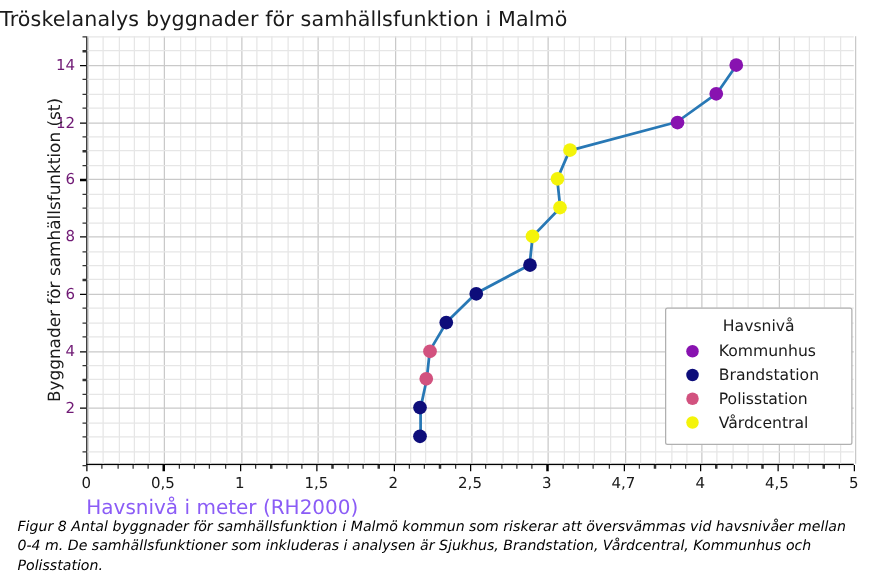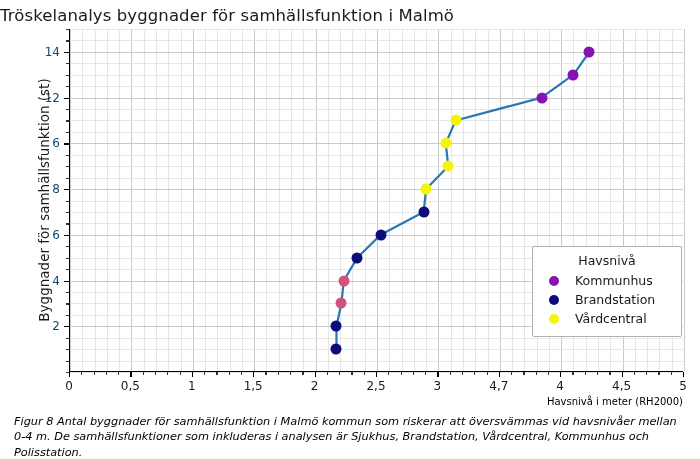--- a/index.html
+++ b/index.html
@@ -79,34 +79,34 @@
     height: 1.2px;
     width: 5px;
     background: #000;
     left: 64px;
   }
   .ytick.minor { width: 3px; left: 66px; background: #333; }
   .yticklabel {
     position: absolute;
     right: 640px;
     font-size: 12px;
-    color: #0c4a6e;
+    color: #701a75;
     transform: translateY(-50%);
     white-space: nowrap;
     text-align: right;
     width: 40px;
   }
   .xlabel {
     position: absolute;
     left: 69px;
     width: 614px;
     top: 396px;
-    text-align: right;
-    font-size: 10px;
-    color: #000000;
+    text-align: left;
+    font-size: 16px;
+    color: #8b5cf6;
   }
   .ylabel {
     position: absolute;
     left: -116px;
     top: 192px;
     width: 320px;
     text-align: center;
     font-size: 13.5px;
     color: #1a1a1a;
     transform: rotate(-90deg);
@@ -401,20 +401,24 @@
     <div id="legend-rows">
         <div class="legend-row">
           <span class="legend-swatch" style="background: rgb(136, 18, 176);"></span>
           <span class="legend-label">Kommunhus</span>
         </div>
         <div class="legend-row">
           <span class="legend-swatch" style="background: rgb(13, 13, 122);"></span>
           <span class="legend-label">Brandstation</span>
         </div>
         <div class="legend-row">
+          <span class="legend-swatch" style="background: rgb(210, 82, 127);"></span>
+          <span class="legend-label">Polisstation</span>
+        </div>
+        <div class="legend-row">
           <span class="legend-swatch" style="background: rgb(244, 244, 10);"></span>
           <span class="legend-label">Vårdcentral</span>
         </div>
       </div>
   </div>
 
   <div class="caption">Figur 8 Antal byggnader för samhällsfunktion i Malmö kommun som riskerar att översvämmas vid havsnivåer mellan 0-4 m. De samhällsfunktioner som inkluderas i analysen är Sjukhus, Brandstation, Vårdcentral, Kommunhus och Polisstation.</div>
 </div>
 
 </body></html>

